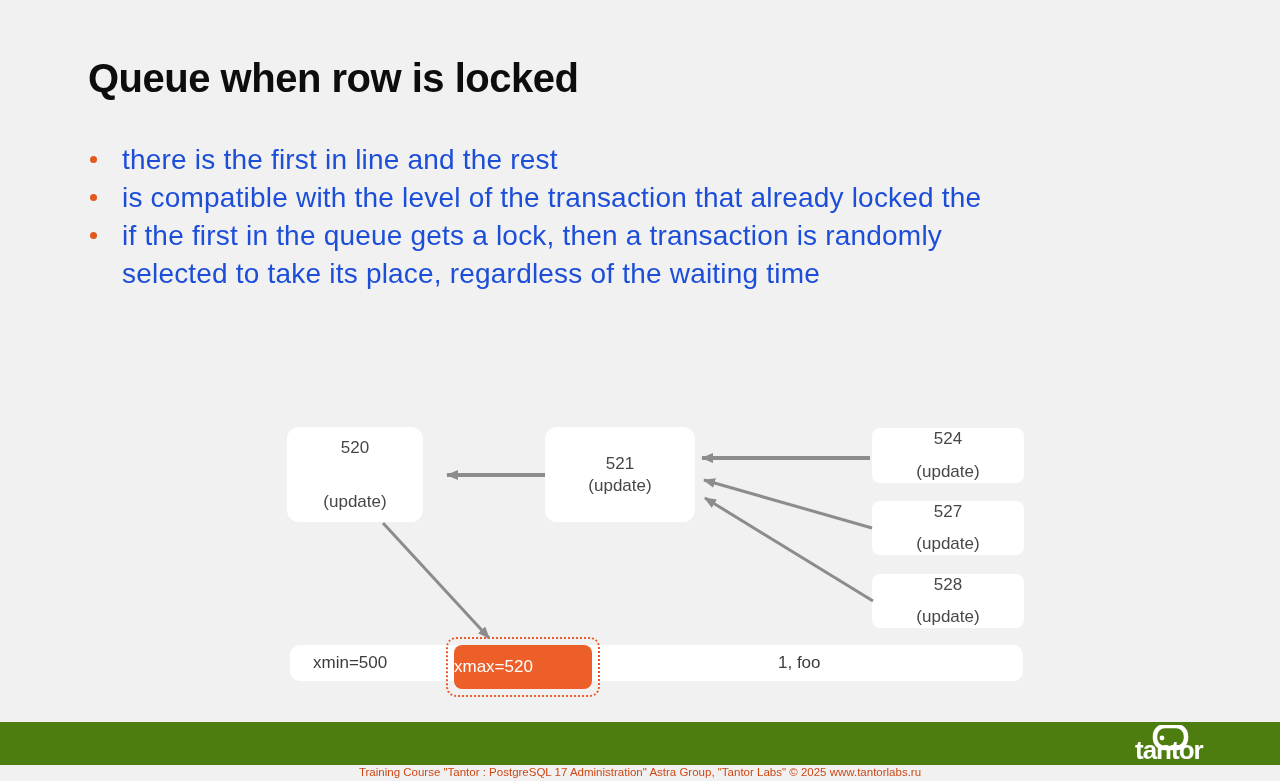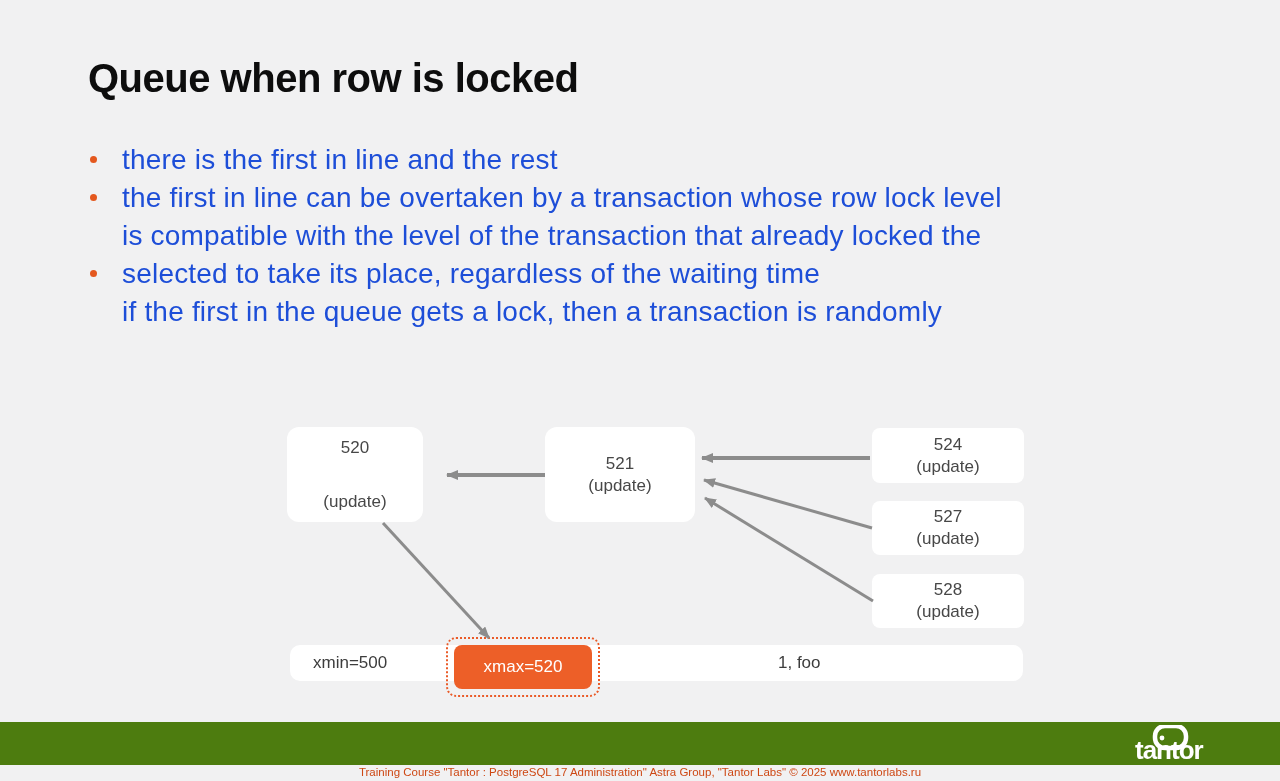--- a/index.html
+++ b/index.html
@@ -43,21 +43,21 @@
   .dbox {
     position: absolute;
     background: #ffffff;
     border-radius: 12px;
     display: flex; flex-direction: column;
     align-items: center; justify-content: center;
     color: #474747;
     font-size: 17px; line-height: 22px;
     text-align: center;
   }
-  .dbox.small { border-radius: 8px; }
+  .dbox.small { border-radius: 8px; justify-content: space-between; }
   .b520 { left: 287px; top: 427px; width: 136px; height: 95px; gap: 32px; }
   .b521 { left: 545px; top: 427px; width: 150px; height: 95px; }
   .b524 { left: 872px; top: 428px; width: 152px; height: 55px; }
   .b527 { left: 872px; top: 501px; width: 152px; height: 54px; }
   .b528 { left: 872px; top: 574px; width: 152px; height: 54px; }
 
   
   .rowbar {
     position: absolute;
     left: 290px; top: 645px; width: 733px; height: 36px;
@@ -76,21 +76,21 @@
   .xmax-dashed {
     position: absolute;
     left: 446px; top: 637px; width: 154px; height: 60px;
     border: 2px dotted #ea5b28;
     border-radius: 10px;
     padding: 6px;
   }
   .xmax-box {
     width: 100%; height: 100%;
     background: #ed5f28; border-radius: 8px;
-    display: flex; align-items: center; justify-content: center;
+    display: flex; align-items: center; justify-content: flex-start;
     color: #ffffff; font-size: 17px;
     white-space: nowrap;
   }
 
   .arrows { position: absolute; inset: 0; pointer-events: none; }
 
   
   .footer-bar {
     position: absolute;
     left: 0; top: 722px; width: 1280px; height: 43px;
@@ -121,29 +121,28 @@
   <div class="bullets">
     <div class="bullet">
       <span class="dot"></span>
       <div class="lines">
         <div class="line">there is the first in line and the rest</div>
       </div>
     </div>
     <div class="bullet">
       <span class="dot"></span>
       <div class="lines">
-        <div class="line">the first in line can be overtaken by a transaction whose row lock level</div>
         <div class="line">is compatible with the level of the transaction that already locked the</div>
       </div>
     </div>
     <div class="bullet">
       <span class="dot"></span>
       <div class="lines">
+        <div class="line">if the first in the queue gets a lock, then a transaction is randomly</div>
         <div class="line">selected to take its place, regardless of the waiting time</div>
-        <div class="line">if the first in the queue gets a lock, then a transaction is randomly</div>
       </div>
     </div>
   </div>
 
   <div class="dbox b520">
     <div>520</div>
     <div>(update)</div>
   </div>
   <div class="dbox b521">
     <div>521</div>

